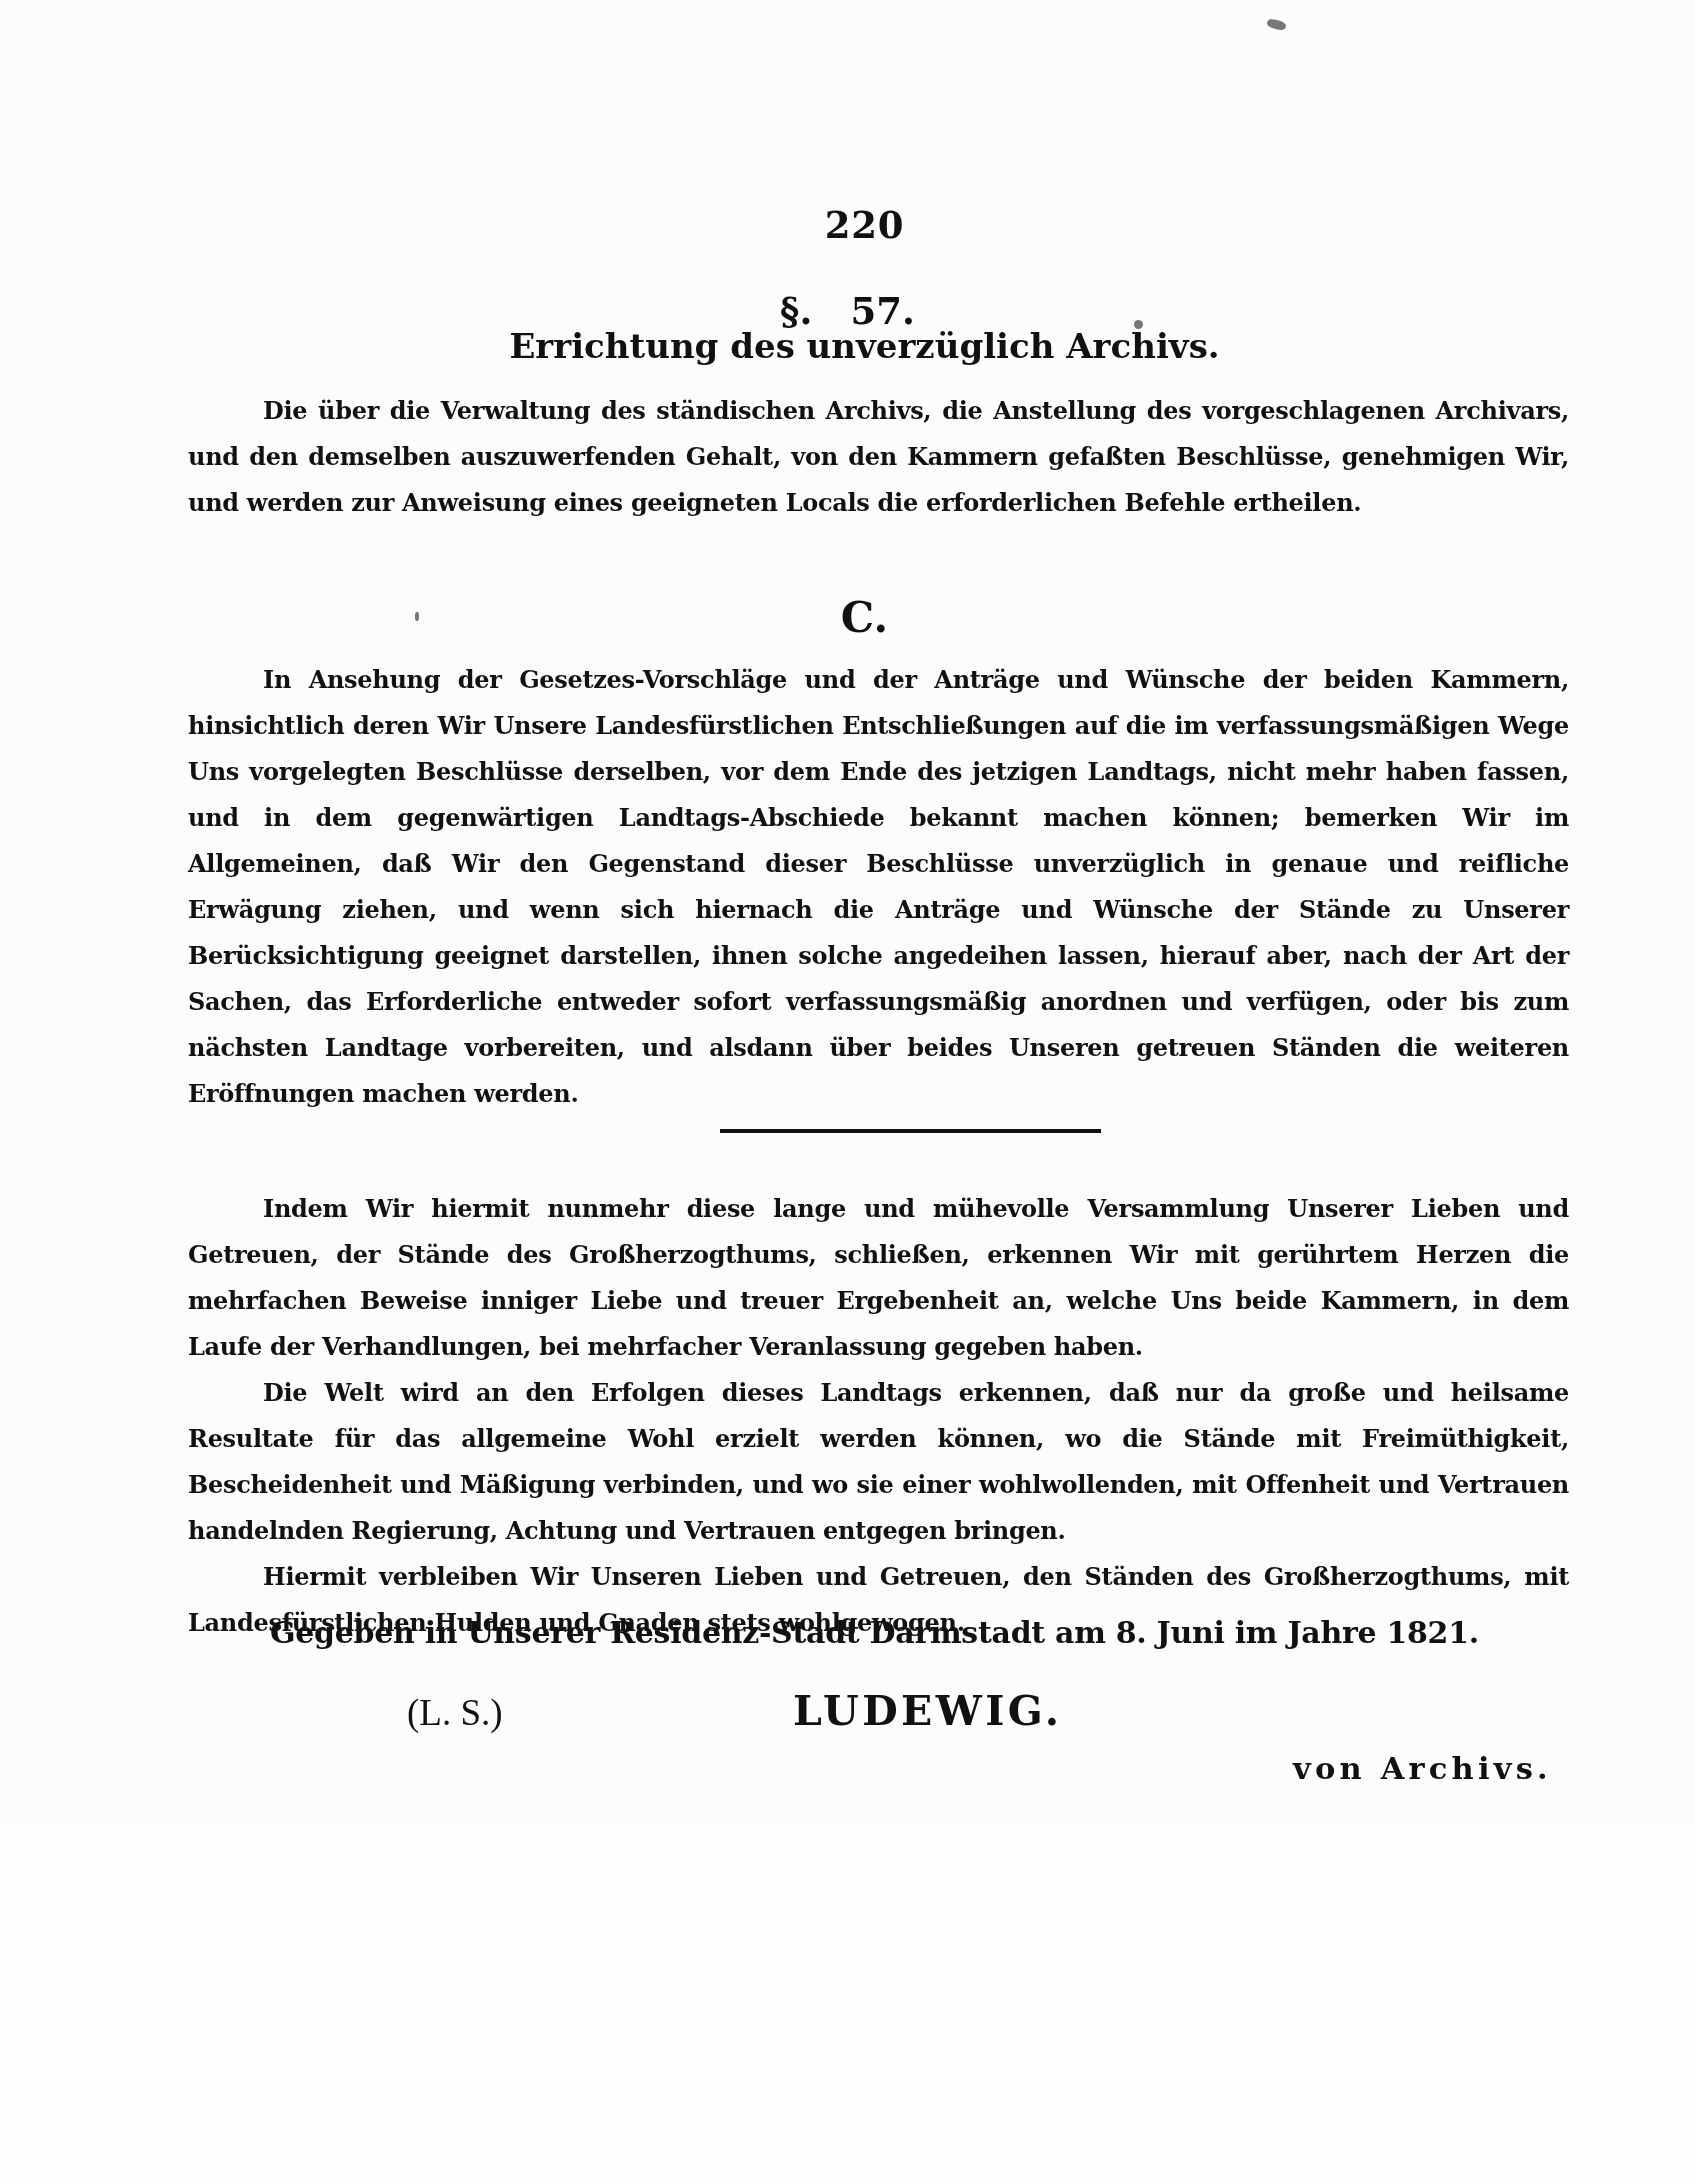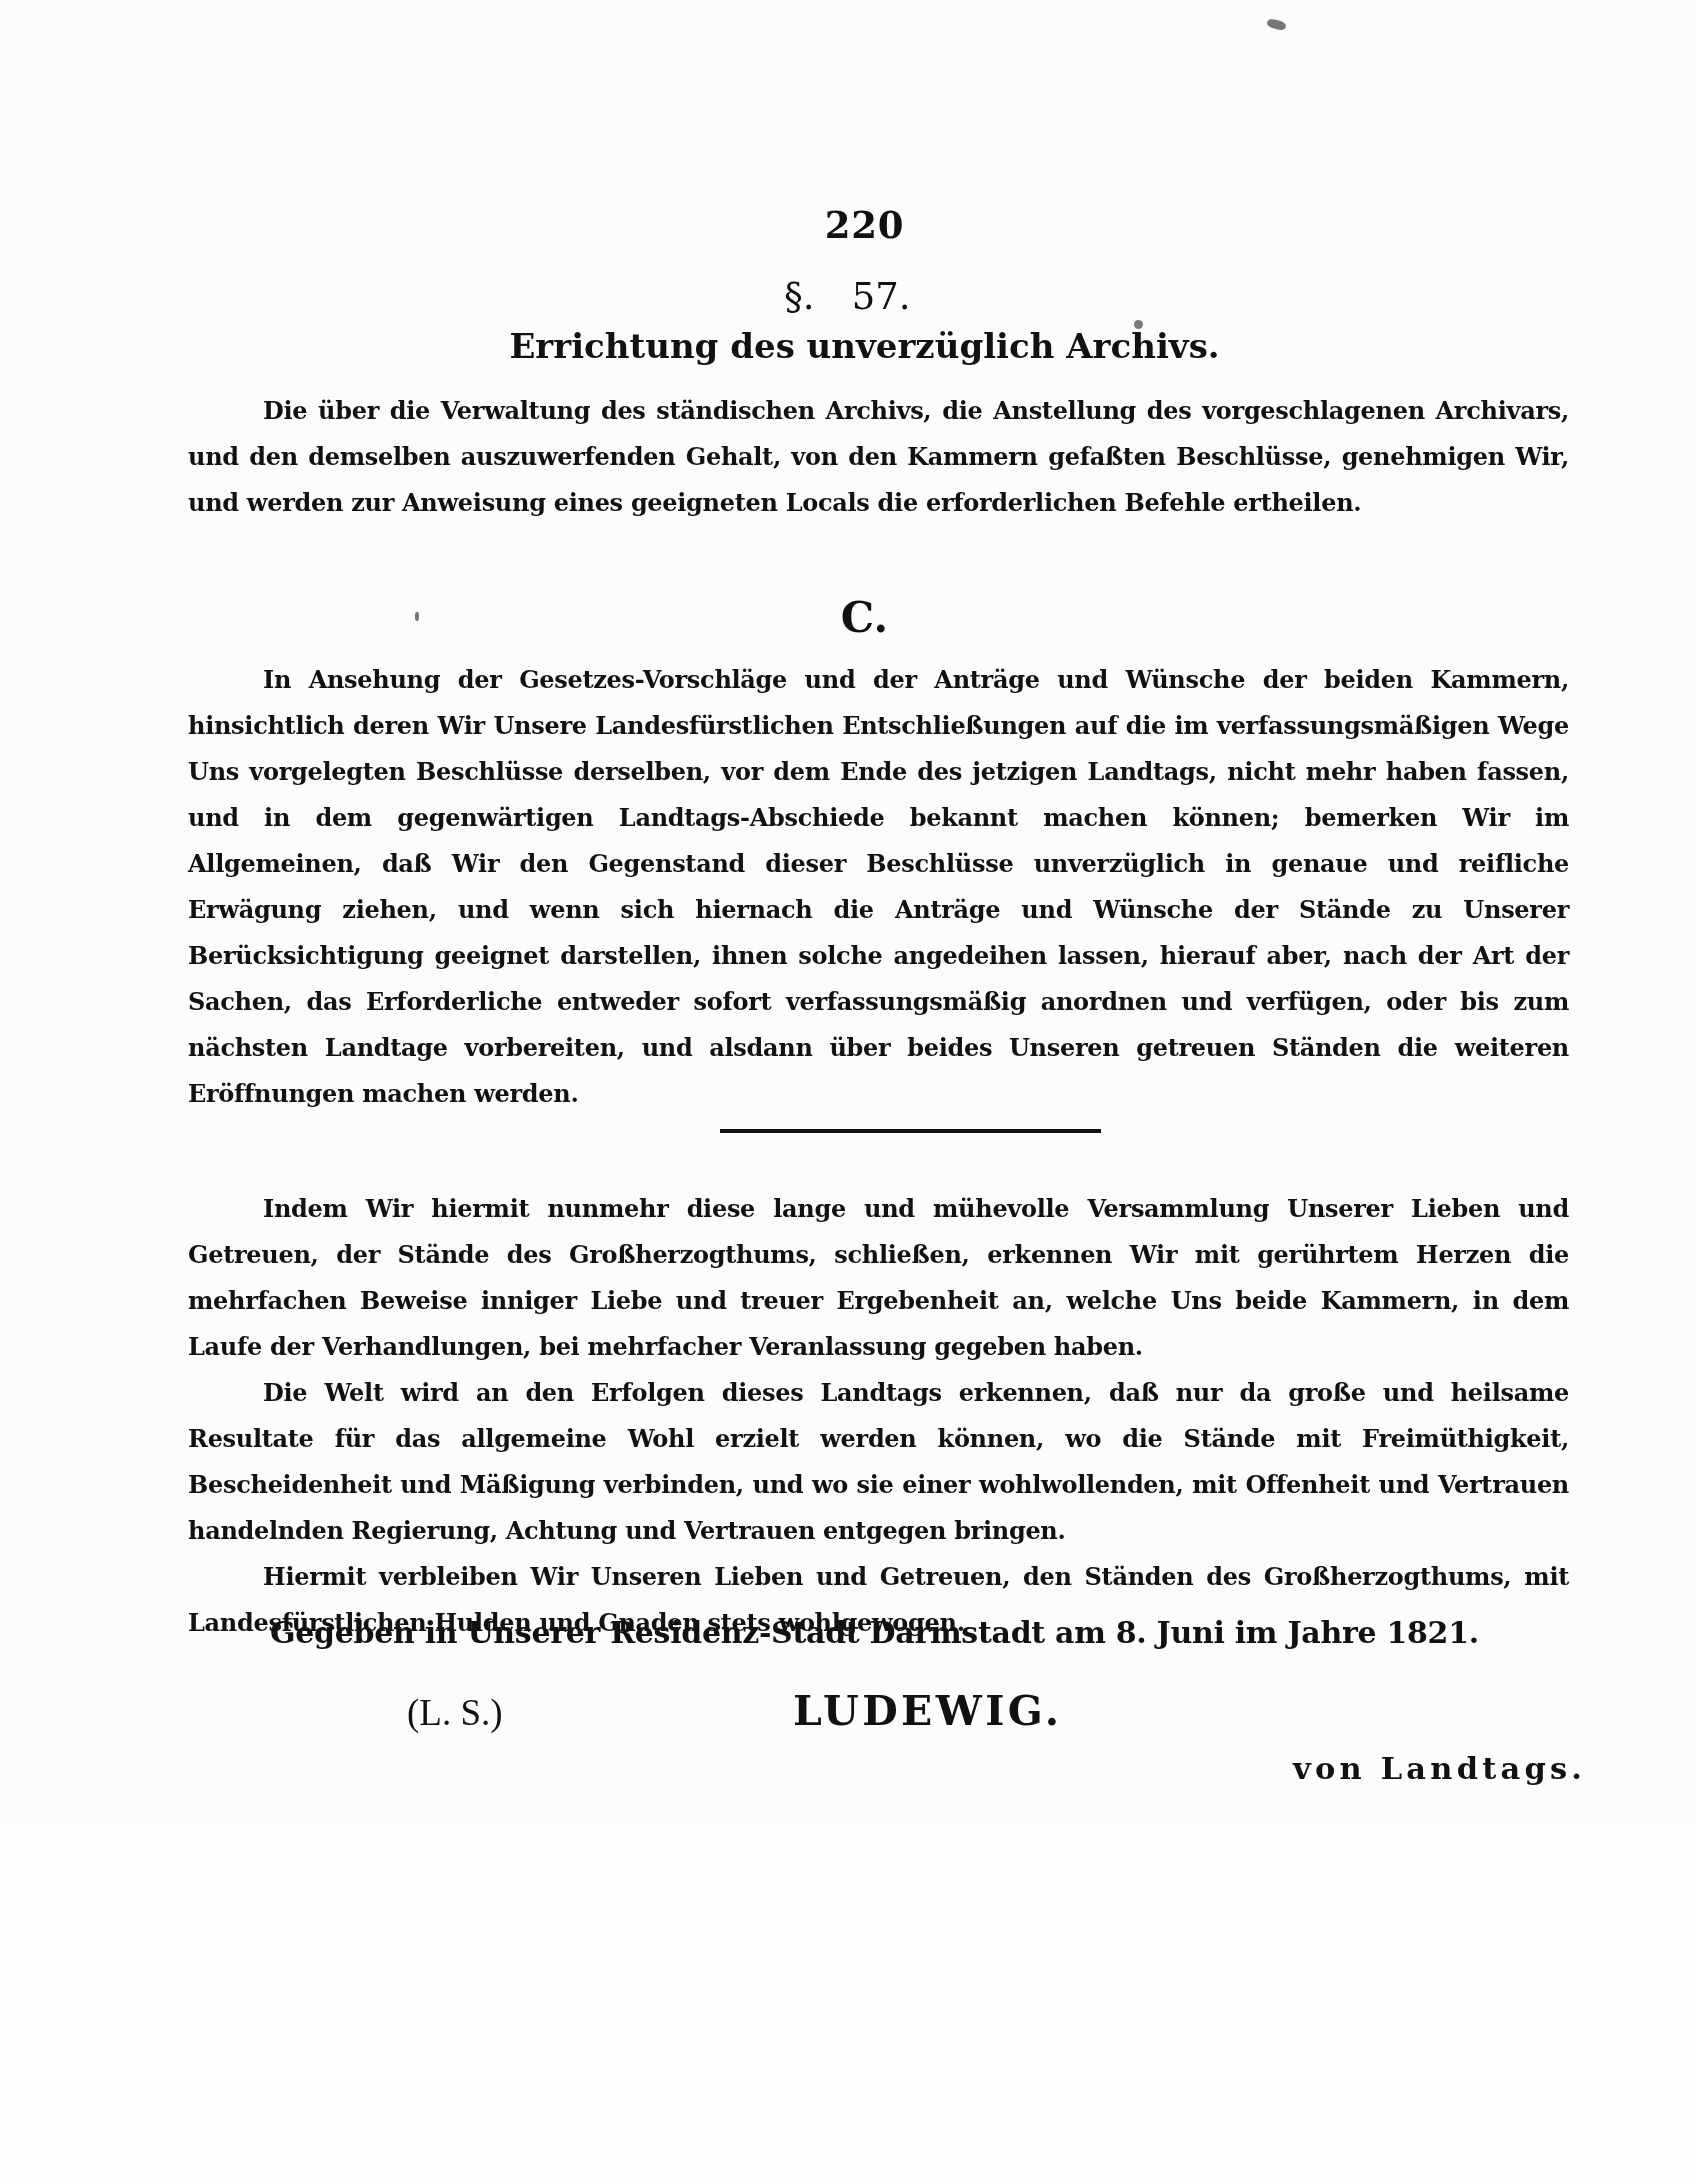--- a/index.html
+++ b/index.html
@@ -32,25 +32,25 @@
       left: 0; width: 1695px;
       text-align: center;
       font-size: 37px;
       font-weight: bold;
       letter-spacing: 0.8px;
       padding-left: 34px;
       box-sizing: border-box;
     }
     .section-number {
       position: absolute;
-      top: 275px;
+      top: 289px;
       left: 0; width: 1695px;
       text-align: center;
       font-size: 37px;
-      font-weight: normal;
+      font-weight: bold;
       word-spacing: 25.4px;
     }
     .section-title {
       position: absolute;
       top: 326px;
       left: 0; width: 1695px;
       text-align: center;
       font-size: 34px;
       font-weight: bold;
       padding-left: 34px;
@@ -154,16 +154,16 @@
     <p>Die Welt wird an den Erfolgen dieses Landtags erkennen, daß nur da große und heilsame Resultate für das allgemeine Wohl erzielt werden können, wo die Stände mit Freimüthigkeit, Bescheidenheit und Mäßigung verbinden, und wo sie einer wohlwollenden, mit Offenheit und Vertrauen handelnden Regierung, Achtung und Vertrauen entgegen bringen.</p>
     <p>Hiermit verbleiben Wir Unseren Lieben und Getreuen, den Ständen des Großherzogthums, mit Landesfürstlichen Hulden und Gnaden stets wohlgewogen.</p>
   </div>
 
   <div class="date-line">Gegeben in Unserer Residenz-Stadt Darmstadt am 8. Juni im Jahre 1821.</div>
 
   <div class="seal">(L. S.)</div>
 
   <div class="sovereign">LUDEWIG.</div>
 
-  <div class="countersign">von Landtags.</div>
+  <div class="countersign">von Archivs.</div>
 
 </div>
 
 
 </body></html>

